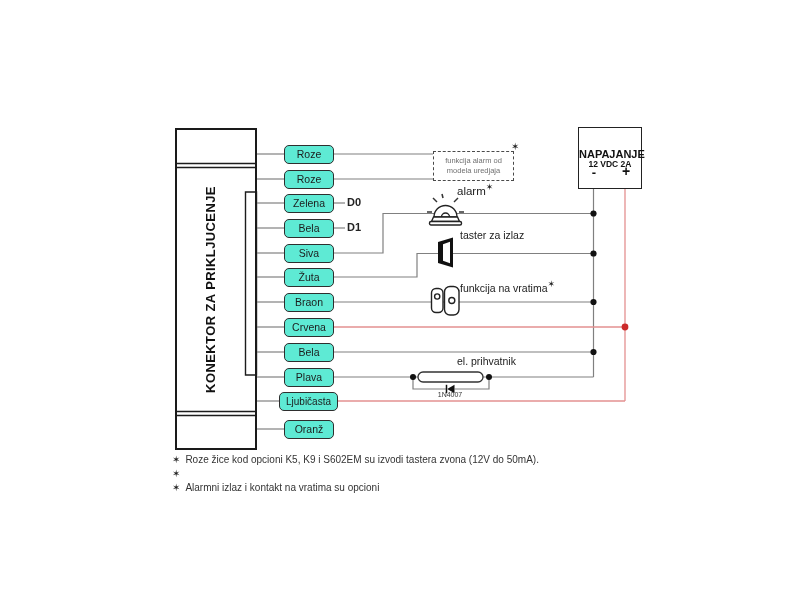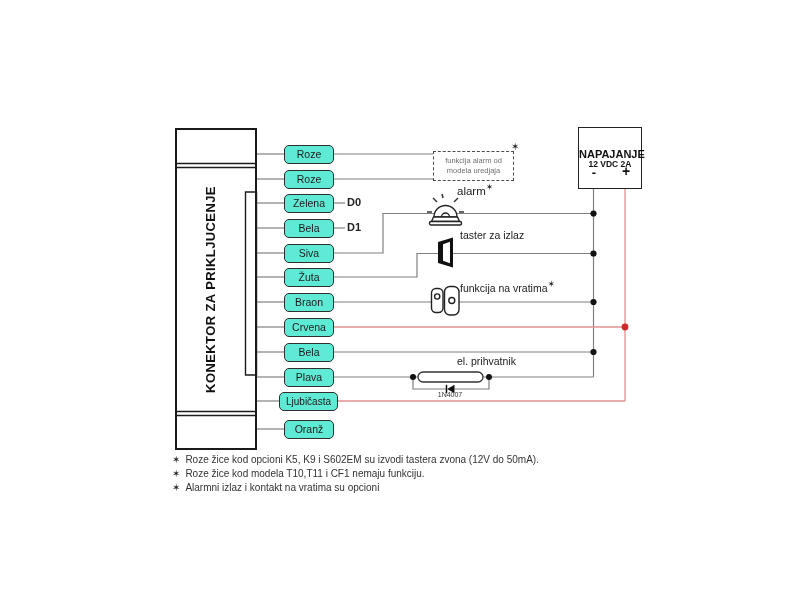--- a/index.html
+++ b/index.html
@@ -170,21 +170,20 @@
     <div class="abs plus">+</div>
   </div>
 
   <div class="abs footnotes">
     <div class="fn-row">
       <span class="fn-star">✶</span>
       <span class="fn-text">Roze žice kod opcioni K5, K9 i S602EM su izvodi tastera zvona (12V do 50mA).</span>
     </div>
     <div class="fn-row">
       <span class="fn-star">✶</span>
-      <span class="fn-text">Roze žice kod modela T10,T11 i CF1 nemaju funkciju.</span>
     </div>
     <div class="fn-row">
       <span class="fn-star">✶</span>
       <span class="fn-text">Alarmni izlaz i kontakt na vratima su opcioni</span>
     </div>
   </div>
 
 </div>
 
 </body></html>

